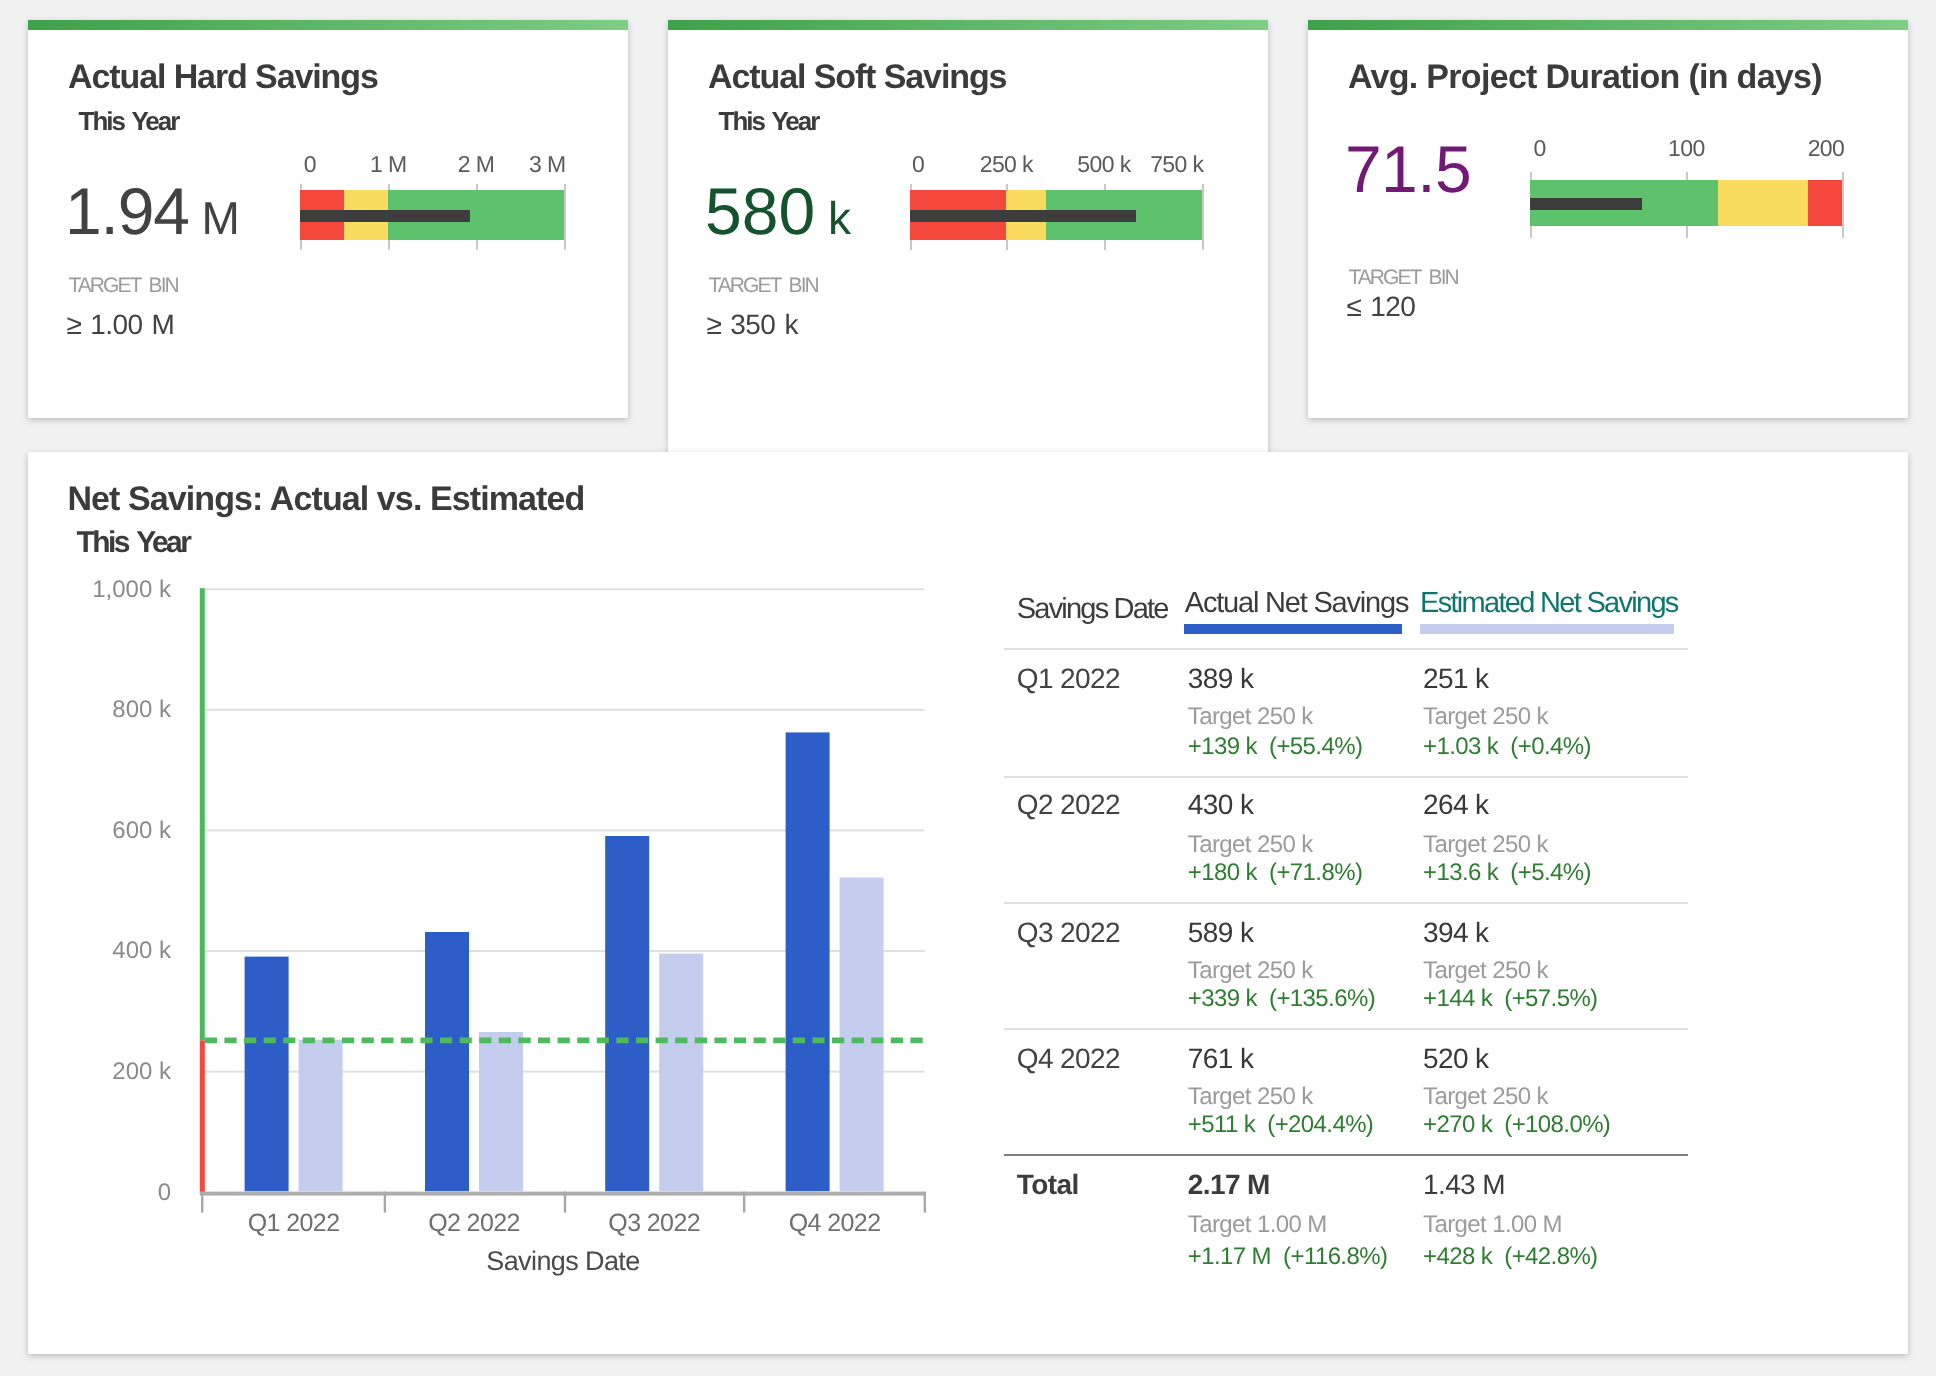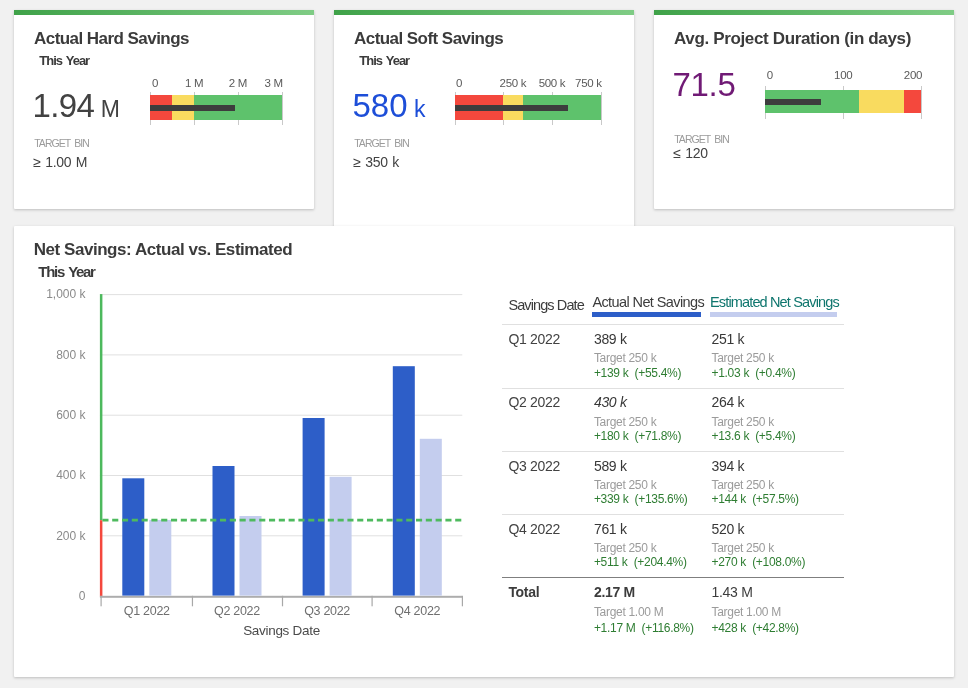--- a/index.html
+++ b/index.html
@@ -27,25 +27,25 @@
       <div style="position:absolute;left:267.8px;top:81.5px;width:1.0px;height:33.0px;background:#c9c9c9;"></div>
       <div style="position:absolute;left:136.4px;top:85.4px;width:21.9px;height:24.2px;background:#f4483d;"></div>
       <div style="position:absolute;left:158.3px;top:85.4px;width:21.9px;height:24.2px;background:#f9db5f;"></div>
       <div style="position:absolute;left:180.2px;top:85.4px;width:87.6px;height:24.2px;background:#5ec26c;"></div>
       <div style="position:absolute;left:136.4px;top:94.6px;width:85.0px;height:6.0px;background:#3d3d3d;"></div>
     </div>
     <div class="card" style="left:334px;top:10px;width:300px;height:245px">
       <div class="strip"></div>
       <div style="position:absolute;line-height:1;font-size:17px;color:#3b3b3b;top:19.7px;font-weight:700;left:20px;letter-spacing:-0.55px;">Actual Soft Savings</div>
       <div style="position:absolute;line-height:1;font-size:13px;color:#3b3b3b;top:43.7px;font-weight:700;left:25.3px;letter-spacing:-1.0px;word-spacing:1.3px;">This Year</div>
-      <div style="position:absolute;left:18.5px;top:79.1px;line-height:1;color:#1d4ed8;white-space:nowrap;font-size:33px;letter-spacing:0px;">580<span style="font-size:23px;letter-spacing:0;">&nbsp;k</span></div>
+      <div style="position:absolute;left:18.5px;top:79.1px;line-height:1;color:#14532d;white-space:nowrap;font-size:33px;letter-spacing:0px;">580<span style="font-size:23px;letter-spacing:0;">&nbsp;k</span></div>
       <div style="position:absolute;line-height:1;font-size:10.5px;color:#9b9b9b;top:128.3px;left:20.2px;letter-spacing:-0.95px;word-spacing:2.2px;">TARGET BIN</div>
       <div style="position:absolute;line-height:1;font-size:14px;color:#424242;top:145.0px;left:19.2px;letter-spacing:-0.3px;word-spacing:1px;text-align:right;">≥ 350 k</div>
       <div style="position:absolute;line-height:1;font-size:11.5px;color:#5a5a5a;top:67.9px;left:122.0px;letter-spacing:-0.3px;">0</div>
-      <div style="position:absolute;line-height:1;font-size:11.5px;color:#5a5a5a;top:67.9px;left:146.2px;width:46px;text-align:right;letter-spacing:-0.3px;">250&nbsp;k</div>
+      <div style="position:absolute;line-height:1;font-size:11.5px;color:#5a5a5a;top:67.9px;left:146.2px;width:46px;text-align:center;letter-spacing:-0.3px;">250&nbsp;k</div>
       <div style="position:absolute;line-height:1;font-size:11.5px;color:#5a5a5a;top:67.9px;left:195.0px;width:46px;text-align:center;letter-spacing:-0.3px;">500&nbsp;k</div>
       <div style="position:absolute;line-height:1;font-size:11.5px;color:#5a5a5a;top:67.9px;right:32.309999999999945px;letter-spacing:-0.3px;">750&nbsp;k</div>
       <div style="position:absolute;left:120.5px;top:81.5px;width:1.0px;height:33.0px;background:#c9c9c9;"></div>
       <div style="position:absolute;left:169.2px;top:81.5px;width:1.0px;height:33.0px;background:#c9c9c9;"></div>
       <div style="position:absolute;left:218.0px;top:81.5px;width:1.0px;height:33.0px;background:#c9c9c9;"></div>
       <div style="position:absolute;left:266.7px;top:81.5px;width:1.0px;height:33.0px;background:#c9c9c9;"></div>
       <div style="position:absolute;left:120.5px;top:85.4px;width:48.9px;height:24.2px;background:#f4483d;"></div>
       <div style="position:absolute;left:169.4px;top:85.4px;width:19.2px;height:24.2px;background:#f9db5f;"></div>
       <div style="position:absolute;left:188.6px;top:85.4px;width:78.1px;height:24.2px;background:#5ec26c;"></div>
       <div style="position:absolute;left:120.5px;top:94.6px;width:113.0px;height:6.0px;background:#3d3d3d;"></div>
@@ -113,21 +113,21 @@
       <div style="position:absolute;left:488.4px;top:98.4px;width:342.1px;height:1.0px;background:#e0e0e0;"></div>
       <div style="position:absolute;line-height:1;font-size:14px;color:#424242;top:106.1px;left:494.4px;letter-spacing:-0.3px;">Q1 2022</div>
       <div style="position:absolute;line-height:1;font-size:14px;color:#383838;top:106.1px;left:579.9px;letter-spacing:-0.3px;">389 k</div>
       <div style="position:absolute;line-height:1;font-size:14px;color:#383838;top:106.1px;left:697.5px;letter-spacing:-0.3px;">251 k</div>
       <div style="position:absolute;line-height:1;font-size:12px;color:#9b9b9b;top:126.2px;left:579.9px;letter-spacing:-0.3px;">Target 250 k</div>
       <div style="position:absolute;line-height:1;font-size:12px;color:#9b9b9b;top:126.2px;left:697.5px;letter-spacing:-0.3px;">Target 250 k</div>
       <div style="position:absolute;line-height:1;font-size:12px;color:#2e7d32;top:140.5px;left:579.9px;letter-spacing:-0.3px;">+139 k&nbsp;&nbsp;(+55.4%)</div>
       <div style="position:absolute;line-height:1;font-size:12px;color:#2e7d32;top:140.5px;left:697.5px;letter-spacing:-0.3px;">+1.03 k&nbsp;&nbsp;(+0.4%)</div>
       <div style="position:absolute;left:488.4px;top:161.7px;width:342.1px;height:1.0px;background:#e0e0e0;"></div>
       <div style="position:absolute;line-height:1;font-size:14px;color:#424242;top:169.4px;left:494.4px;letter-spacing:-0.3px;">Q2 2022</div>
-      <div style="position:absolute;line-height:1;font-size:14px;color:#383838;top:169.4px;left:579.9px;letter-spacing:-0.3px;font-style:italic;">430 k</div>
+      <div style="position:absolute;line-height:1;font-size:14px;color:#383838;top:169.4px;left:579.9px;letter-spacing:-0.3px;">430 k</div>
       <div style="position:absolute;line-height:1;font-size:14px;color:#383838;top:169.4px;left:697.5px;letter-spacing:-0.3px;">264 k</div>
       <div style="position:absolute;line-height:1;font-size:12px;color:#9b9b9b;top:189.5px;left:579.9px;letter-spacing:-0.3px;">Target 250 k</div>
       <div style="position:absolute;line-height:1;font-size:12px;color:#9b9b9b;top:189.5px;left:697.5px;letter-spacing:-0.3px;">Target 250 k</div>
       <div style="position:absolute;line-height:1;font-size:12px;color:#2e7d32;top:203.8px;left:579.9px;letter-spacing:-0.3px;">+180 k&nbsp;&nbsp;(+71.8%)</div>
       <div style="position:absolute;line-height:1;font-size:12px;color:#2e7d32;top:203.8px;left:697.5px;letter-spacing:-0.3px;">+13.6 k&nbsp;&nbsp;(+5.4%)</div>
       <div style="position:absolute;left:488.4px;top:225.0px;width:342.1px;height:1.0px;background:#e0e0e0;"></div>
       <div style="position:absolute;line-height:1;font-size:14px;color:#424242;top:232.7px;left:494.4px;letter-spacing:-0.3px;">Q3 2022</div>
       <div style="position:absolute;line-height:1;font-size:14px;color:#383838;top:232.7px;left:579.9px;letter-spacing:-0.3px;">589 k</div>
       <div style="position:absolute;line-height:1;font-size:14px;color:#383838;top:232.7px;left:697.5px;letter-spacing:-0.3px;">394 k</div>
       <div style="position:absolute;line-height:1;font-size:12px;color:#9b9b9b;top:252.8px;left:579.9px;letter-spacing:-0.3px;">Target 250 k</div>

